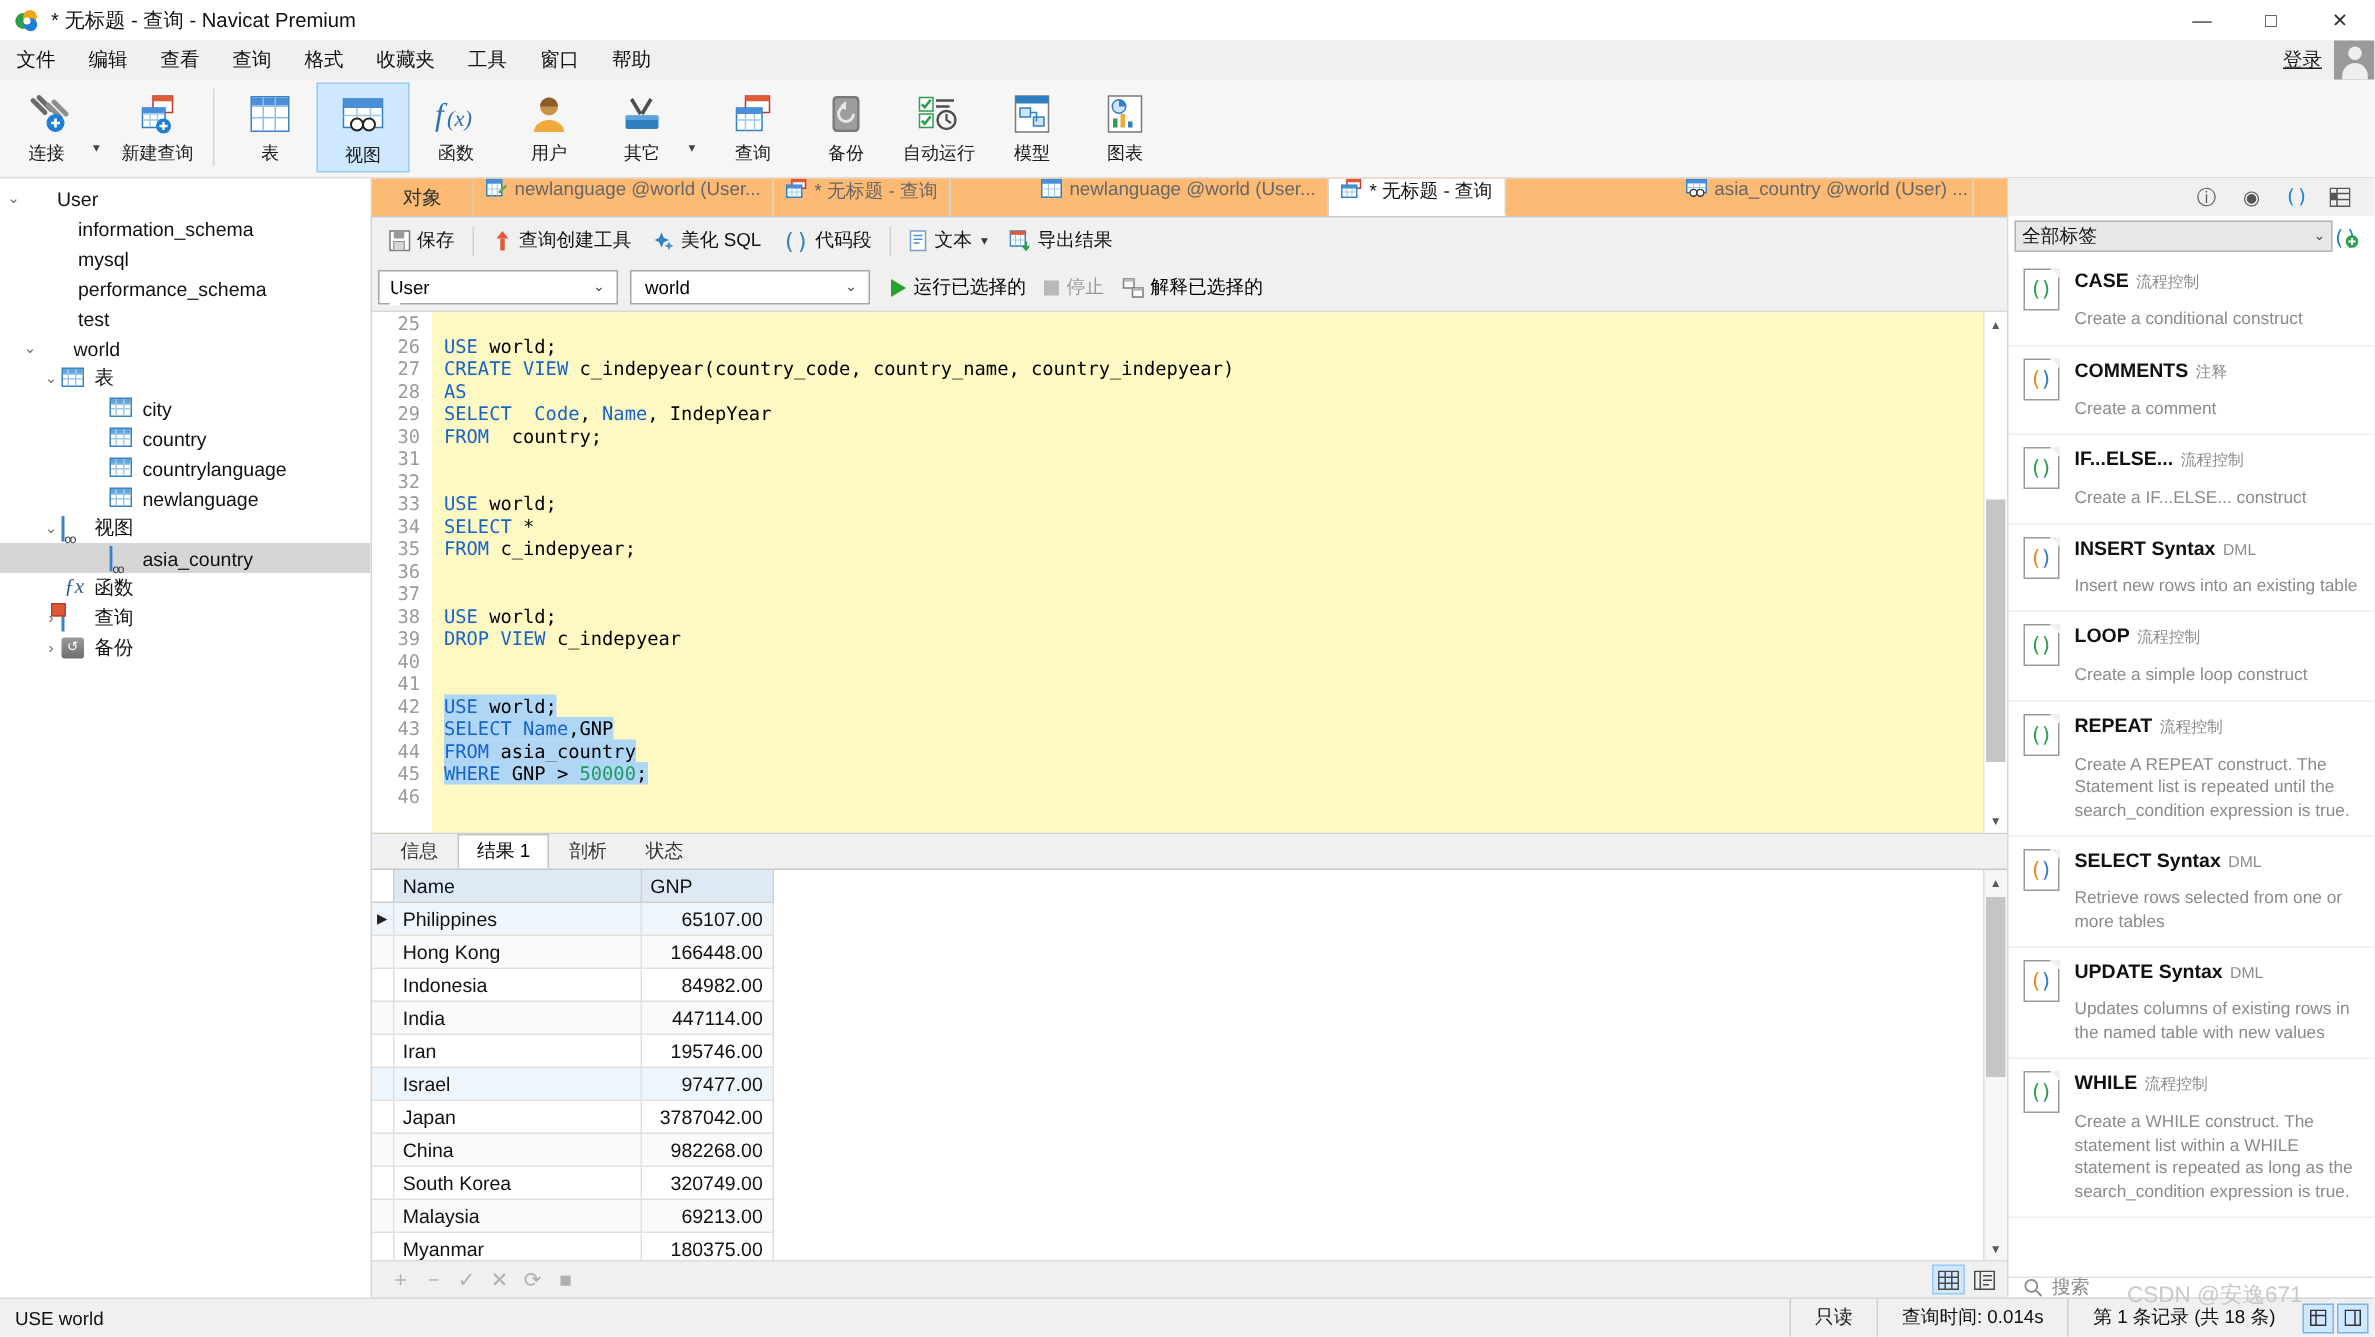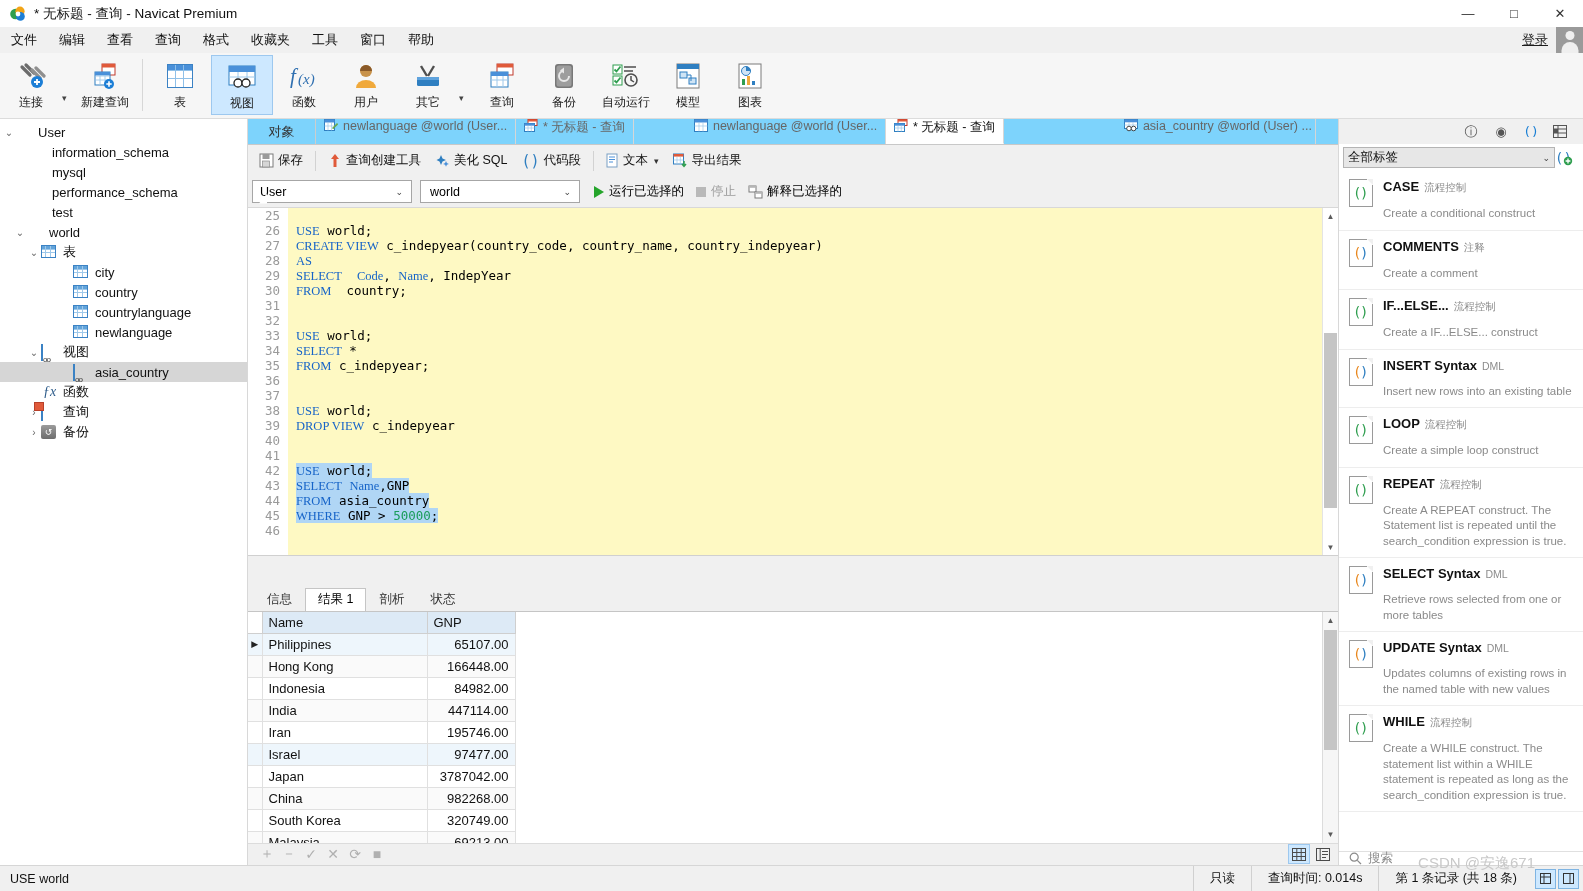--- a/index.html
+++ b/index.html
@@ -73,21 +73,21 @@
   .navcat-leaf { width:15px; height:14px; background:#2db34a; border-radius:2px; position:relative;}
   .navcat-leaf::after{content:"";position:absolute;left:3px;top:2px;width:8px;height:10px;background:#fff;clip-path:polygon(100% 0,100% 100%,0 100%);}
   .fxicon { font-style:italic; font-family:"Liberation Serif",serif; font-size:14px; color:#2e5c8a; width:17px; text-align:center;}
   .qicon { width:15px; height:13px; border:1px solid #3b82c4; background:#fff; position:relative;}
   .qicon::after { content:""; position:absolute; right:-2px; top:-3px; width:8px; height:7px; background:#e05a3a; border:1px solid #b8402a;}
   .backupicon { width:15px; height:14px; background:linear-gradient(#9b9b9b,#6d6d6d); border-radius:2px; display:flex;align-items:center;justify-content:center;color:#fff;font-size:9px;}
 
   
   .center { flex:1 1 auto; display:flex; flex-direction:column; min-width:0; background:#f0f0f0; }
 
-  .tabbar { height:26px; background:#7dd3fc; display:flex; align-items:stretch; border-bottom:1px solid #c8c8c8; flex:0 0 auto; overflow:hidden;}
+  .tabbar { height:26px; background:#fdba74; display:flex; align-items:stretch; border-bottom:1px solid #c8c8c8; flex:0 0 auto; overflow:hidden;}
   .objtab { width:68px; display:flex; align-items:center; justify-content:center; font-size:13px; color:#333; border-right:1px solid #cdcdcd;}
   .dtab { display:flex; align-items:flex-start; padding:0 8px; font-size:12.5px; color:#666; border-right:1px solid #d6d6d6; white-space:nowrap; max-width:200px; overflow:hidden;}
   .dtab.active { background:#fff; color:#111; border-bottom:1px solid #fff; position:relative; top:0; }
   .dtab .ti { margin-right:5px; flex:0 0 auto; }
   .dtab.gap { margin-left:52px; }
   .dtab.gap2 { margin-left:112px; }
 
   .qtoolbar { height:31px; background:#f0f0f0; display:flex; align-items:center; flex:0 0 auto; padding-left:4px; }
   .qt-btn { display:flex; align-items:center; padding:2px 7px; font-size:12.5px; color:#111; white-space:nowrap; }
   .qt-ic { margin-right:4px; display:flex; align-items:center; }
@@ -103,31 +103,31 @@
   .runbtn.disabled { color:#9a9a9a; }
   .tri { width:0;height:0;border-left:10px solid #25a52b;border-top:6px solid transparent;border-bottom:6px solid transparent; margin-right:5px;}
   .stopsq { width:10px;height:10px;background:#b9b9b9;margin-right:5px;}
 
   
   .editor-wrap { flex:1 1 auto; display:flex; min-height:0; background:#fef9c3; border-top:1px solid #d8d8d8; position:relative;}
   .editor { flex:1 1 auto; display:flex; overflow:hidden; font-family:"DejaVu Sans Mono","Liberation Mono",monospace; font-size:12.5px; }
   .gutter { width:40px; flex:0 0 auto; background:#fff; text-align:right; padding-right:8px; color:#9a9a9a; user-select:none;}
   .gutter div, .code div { height:15px; line-height:15px; }
   .code { flex:1 1 auto; padding-left:8px; white-space:pre; }
-  .kw { color:#1664c8;font-family:Liberation Serif, serif; }
+  .kw { color:#1664c8; }
   .num { color:#1a9c5a; }
   .sel { background:#b0d6f5; }
   .vscroll { width:16px; background:#fff; flex:0 0 auto; border-left:1px solid #e4e4e4; position:relative;}
   .vs-arrow { height:16px; display:flex; align-items:center; justify-content:center; font-size:8px; color:#5a5a5a; }
   .vs-arrow.bot { position:absolute; bottom:0; left:0; right:0;}
   .vs-thumb { position:absolute; left:1px; right:1px; background:#c5c5c5; }
 
   
   .results { height:310px; flex:0 0 auto; display:flex; flex-direction:column; background:#f0f0f0; border-top:1px solid #d0d0d0;}
-  .rtabs { height:23px; display:flex; align-items:flex-end; padding-left:6px; background:#f0f0f0;margin-top:32px; }
+  .rtabs { height:23px; display:flex; align-items:flex-end; padding-left:6px; background:#f0f0f0; }
   .rtab { padding:2px 12px 3px 12px; font-size:12.5px; color:#333; border:1px solid transparent; border-bottom:none;}
   .rtab.active { background:#fff; border-color:#c5c5c5; color:#000; }
   .grid-area { flex:1 1 auto; display:flex; background:#fff; min-height:0; border-top:1px solid #c5c5c5;}
   .grid { flex:1 1 auto; overflow:hidden; }
   table.rgrid { border-collapse:collapse; font-size:13px; }
   table.rgrid th { background:#ddeaf6; border:1px solid #cfcfcf; border-top:none; font-weight:normal; text-align:left; padding:2px 6px; height:21px; color:#111;}
   table.rgrid th.rowh { width:14px; padding:0; background:#fff; border-left:none;}
   table.rgrid td { border:1px solid #e0e0e0; padding:1px 6px; height:22px; color:#111; background:#fff;}
   table.rgrid td.c-name { width:165px; }
   table.rgrid td.c-gnp { width:88px; text-align:right; }

